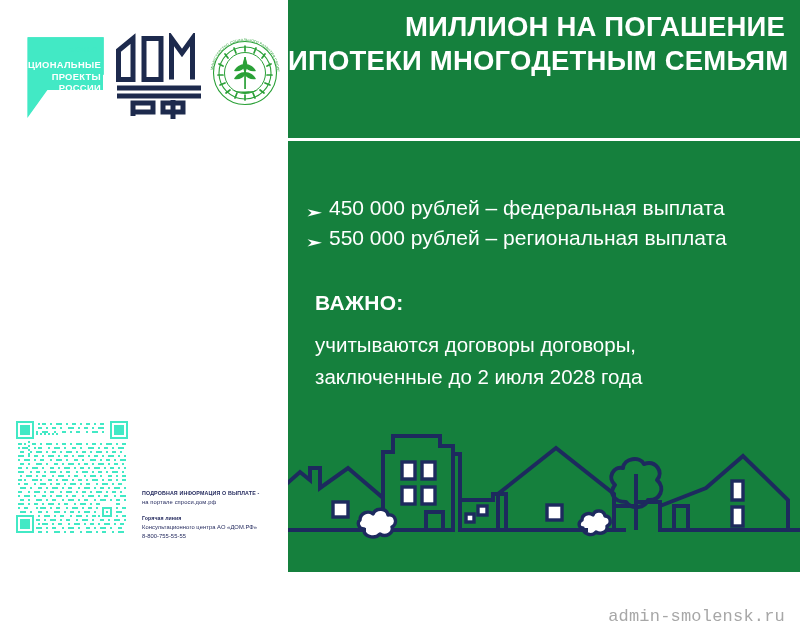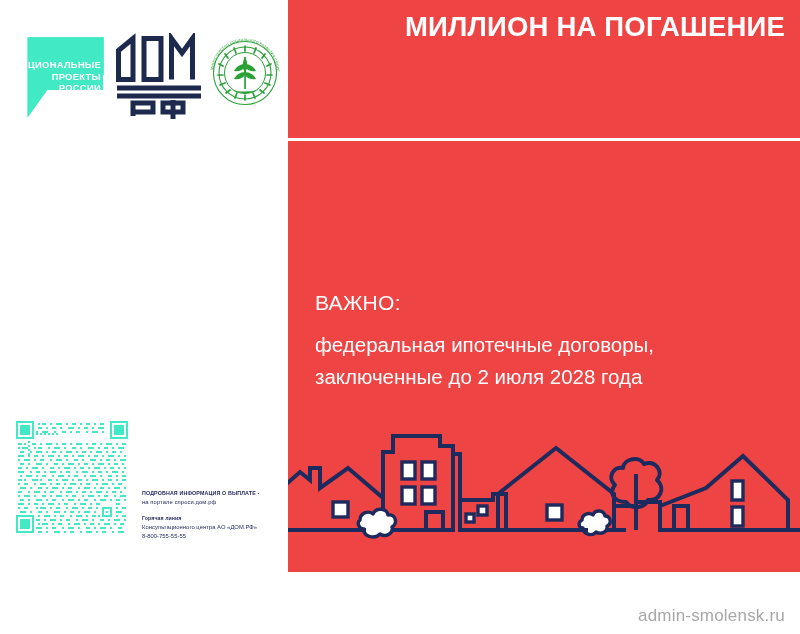--- a/index.html
+++ b/index.html
@@ -52,21 +52,21 @@
   .info-hot-title{
     font-size:5.2px;font-weight:bold;line-height:1.5;margin:0;letter-spacing:0.1px;
   }
   .info-line{
     font-size:5.8px;line-height:1.55;margin:0;letter-spacing:0.05px;white-space:nowrap;
   }
 
   
   .teal-panel{
     position:absolute;left:288px;top:0;width:512px;height:572px;
-    background:#ef4444;
+    background:#15803d;
     overflow:hidden;
   }
   .panel-divider{
     position:absolute;left:0;top:138px;width:512px;height:3px;
     background:#ffffff;
   }
 
   
   .heading{
     position:absolute;left:0;top:10px;width:497px;
@@ -95,37 +95,37 @@
     width:20px;height:18px;flex:0 0 20px;margin-right:3px;
     position:relative;top:1px;
   }
 
   
   .important{
     position:absolute;left:27px;top:292px;width:470px;
     color:#ffffff;
   }
   .imp-title{
-    font-size:21px;font-weight:normal;line-height:1.0;margin:0 0 16px 0;
+    font-size:21px;font-weight:bold;line-height:1.0;margin:0 0 16px 0;
     letter-spacing:0.3px;
   }
   .imp-line{
     font-size:20.5px;line-height:1.55;margin:0;white-space:nowrap;
   }
 
   
   .houses{
     position:absolute;left:0;bottom:0;width:512px;height:170px;
   }
   .houses svg{display:block;}
 
   
   .watermark{
     position:absolute;right:15px;bottom:8px;
-    font-family:Liberation Sans, sans-serif;
+    font-family:Liberation Mono, monospace;
     font-size:17px;
     color:#a7a7a7;
     letter-spacing:0.2px;
   }
 </style>
 </head>
 <body>
 
 <div class="poster">
 
@@ -596,28 +596,47 @@
       <p class="info-hot-title">Горячая линия</p>
       <p class="info-line">Консультационного центра АО «ДОМ.РФ»</p>
       <p class="info-line">8-800-755-55-55</p>
     </div>
   </div>
 
   <div class="teal-panel">
 
     <div class="heading">
       <div>МИЛЛИОН НА ПОГАШЕНИЕ</div>
+      <div>ИПОТЕКИ МНОГОДЕТНЫМ СЕМЬЯМ</div>
     </div>
 
     <div class="panel-divider"></div>
 
+    <div class="bullets">
+      <div class="bullet-row">
+        <span class="arrow">
+          <svg width="20" height="18" viewBox="0 0 20 18" xmlns="http://www.w3.org/2000/svg">
+            <path d="M1.5 5.2 L16 8.8 L1.5 12.6 L5.5 8.8 Z" fill="#ffffff"></path>
+          </svg>
+        </span>
+        <span>450 000 рублей – федеральная выплата</span>
+      </div>
+      <div class="bullet-row">
+        <span class="arrow">
+          <svg width="20" height="18" viewBox="0 0 20 18" xmlns="http://www.w3.org/2000/svg">
+            <path d="M1.5 5.2 L16 8.8 L1.5 12.6 L5.5 8.8 Z" fill="#ffffff"></path>
+          </svg>
+        </span>
+        <span>550 000 рублей – региональная выплата</span>
+      </div>
+    </div>
 
     <div class="important">
       <p class="imp-title">ВАЖНО:</p>
-      <p class="imp-line">федеральная ипотечные договоры,</p>
+      <p class="imp-line">учитываются договоры договоры,</p>
       <p class="imp-line">заключенные до 2 июля 2028 года</p>
     </div>
 
     <div class="houses">
       <svg width="512" height="170" viewBox="0 0 512 170" xmlns="http://www.w3.org/2000/svg">
         <g fill="none" stroke="#1d2a5e" stroke-width="4" stroke-linejoin="miter" stroke-linecap="butt">
 
           <path d="M-6 128 L-6 86 L12 70 L22 78 L22 66 L32 66 L32 86 L60 66 L95 96 L95 128 Z"></path>
 
           <path d="M60 128 L125 128"></path>

